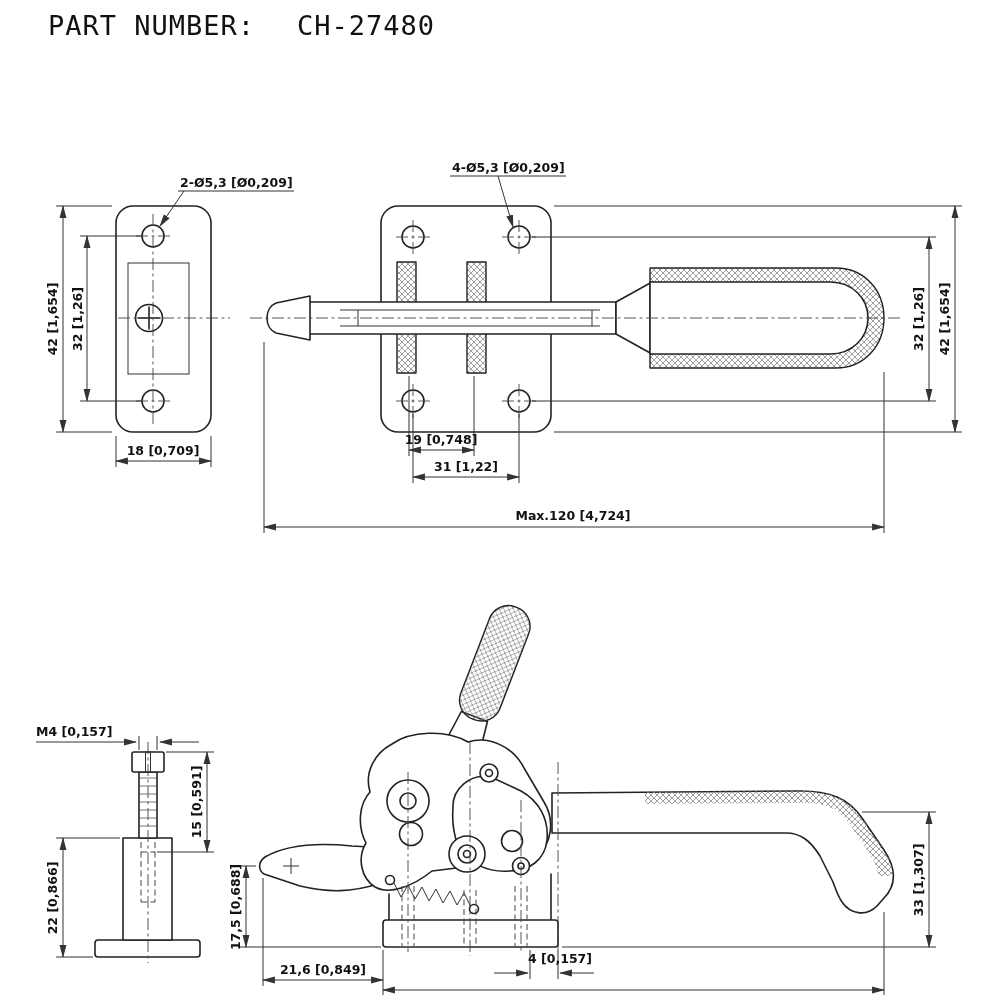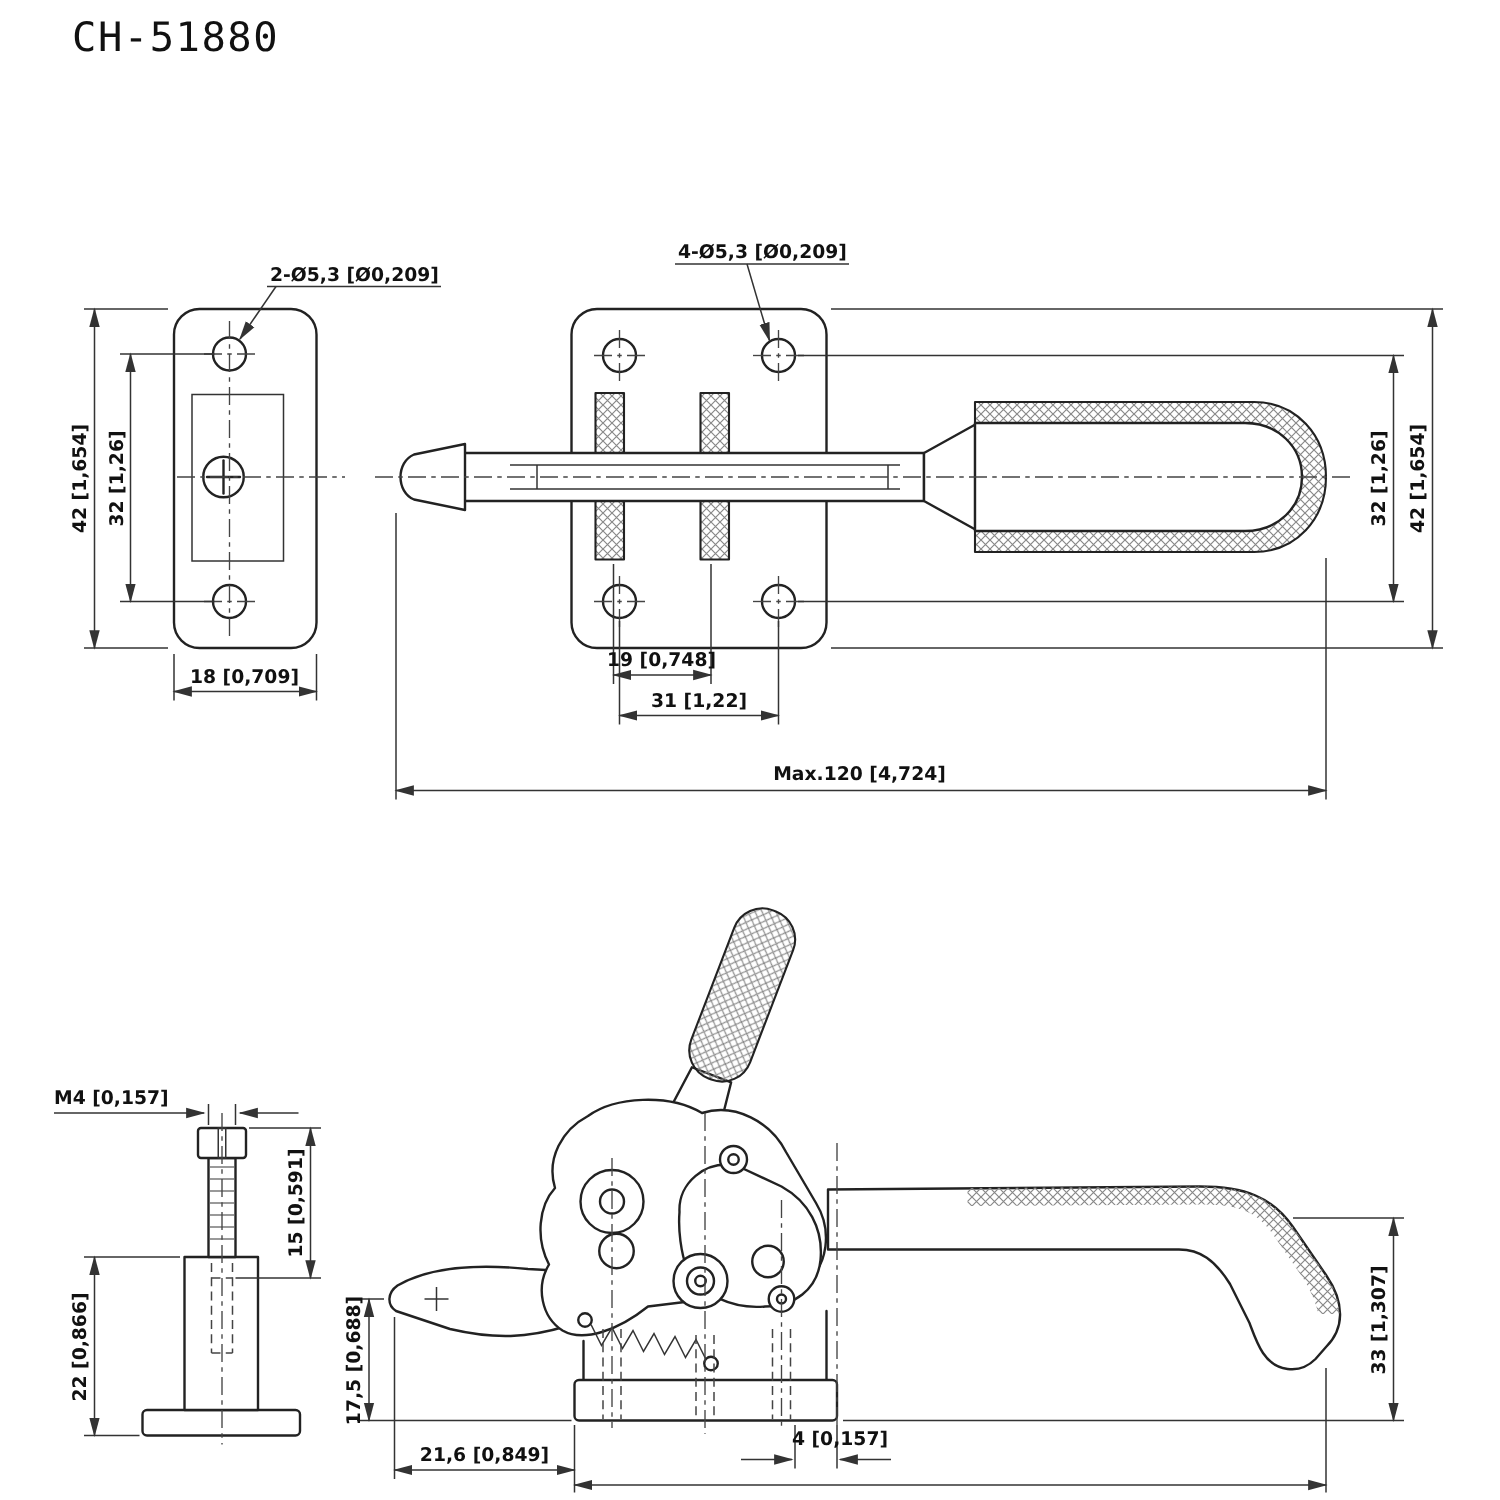--- a/index.html
+++ b/index.html
@@ -17,21 +17,22 @@
   .dl  {stroke:#333;stroke-width:1;fill:none;}
   .cl  {stroke:#444;stroke-width:.9;stroke-dasharray:12 3.5 3 3.5;fill:none;}
   .hid {stroke:#444;stroke-width:1;stroke-dasharray:6 3.5;fill:none;}
   .tick{stroke:#555;stroke-width:.8;fill:none;}
 </style>
 </head>
 <body>
 
 <div class="sheet">
   <div class="title-row">
-    <span>CH-51880</span>
+    <span>PART NUMBER:</span>
+    <span>CH-27480</span>
   </div>
 
   <svg width="1000" height="1000" viewBox="0 0 1000 1000">
     <defs>
       <marker id="arr" viewBox="0 0 12 8" refX="11" refY="4" markerWidth="13" markerHeight="9" orient="auto-start-reverse" markerUnits="userSpaceOnUse">
         <path d="M0,0.8 L12,4 L0,7.2 Z" fill="#333"></path>
       </marker>
       <pattern id="xh" width="6" height="6" patternUnits="userSpaceOnUse">
         <path d="M0,6 L6,0 M0,0 L6,6" stroke="#888" stroke-width="0.8"></path>
       </pattern>

